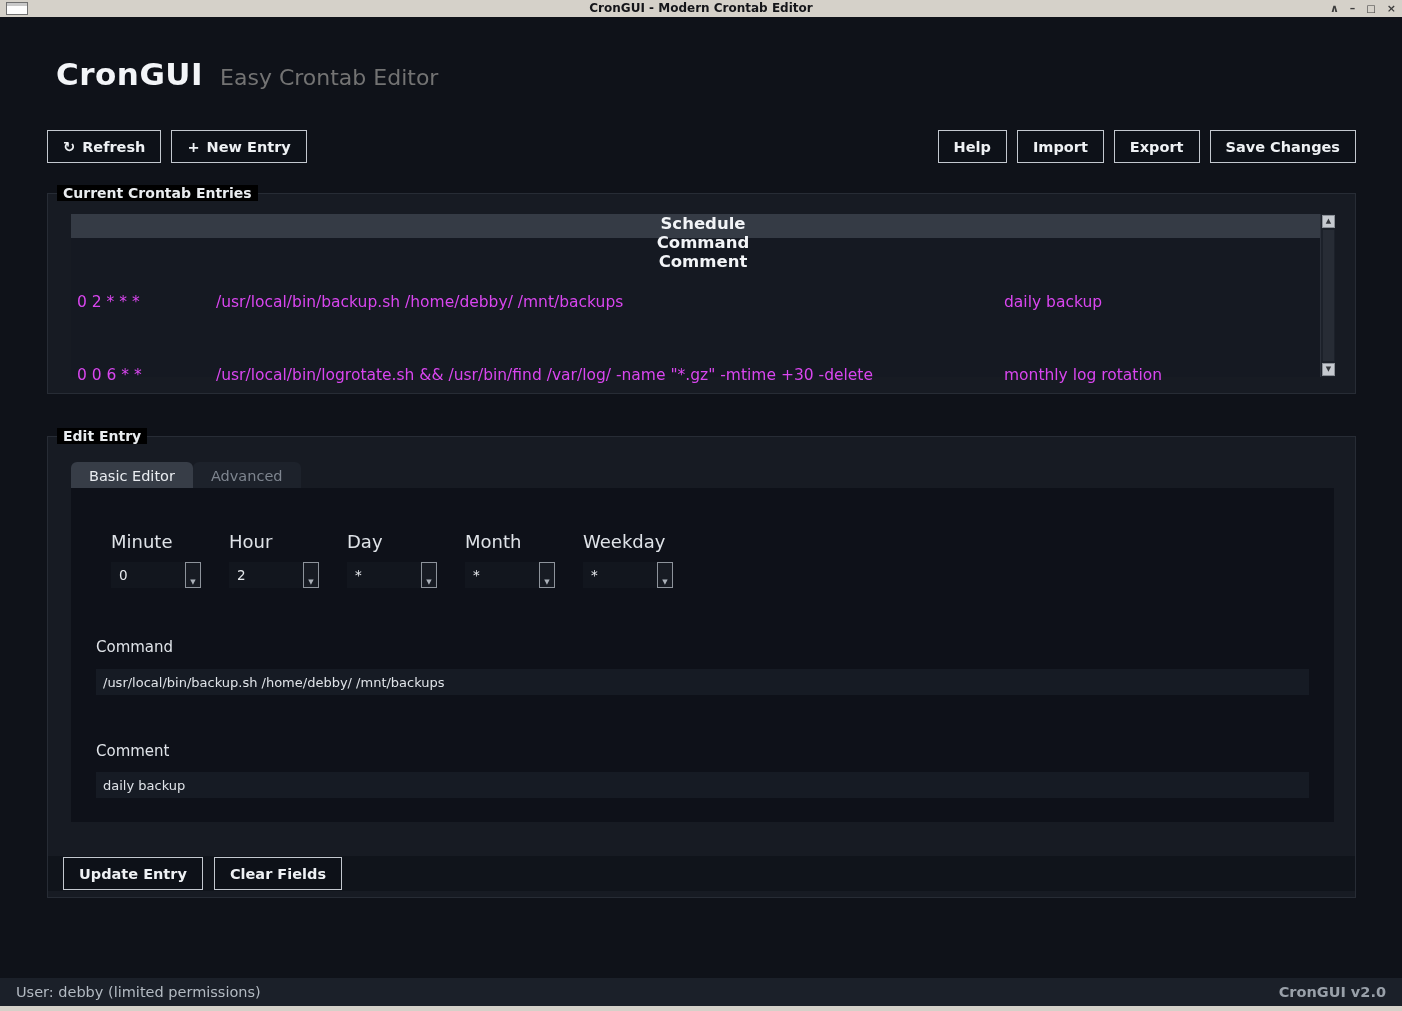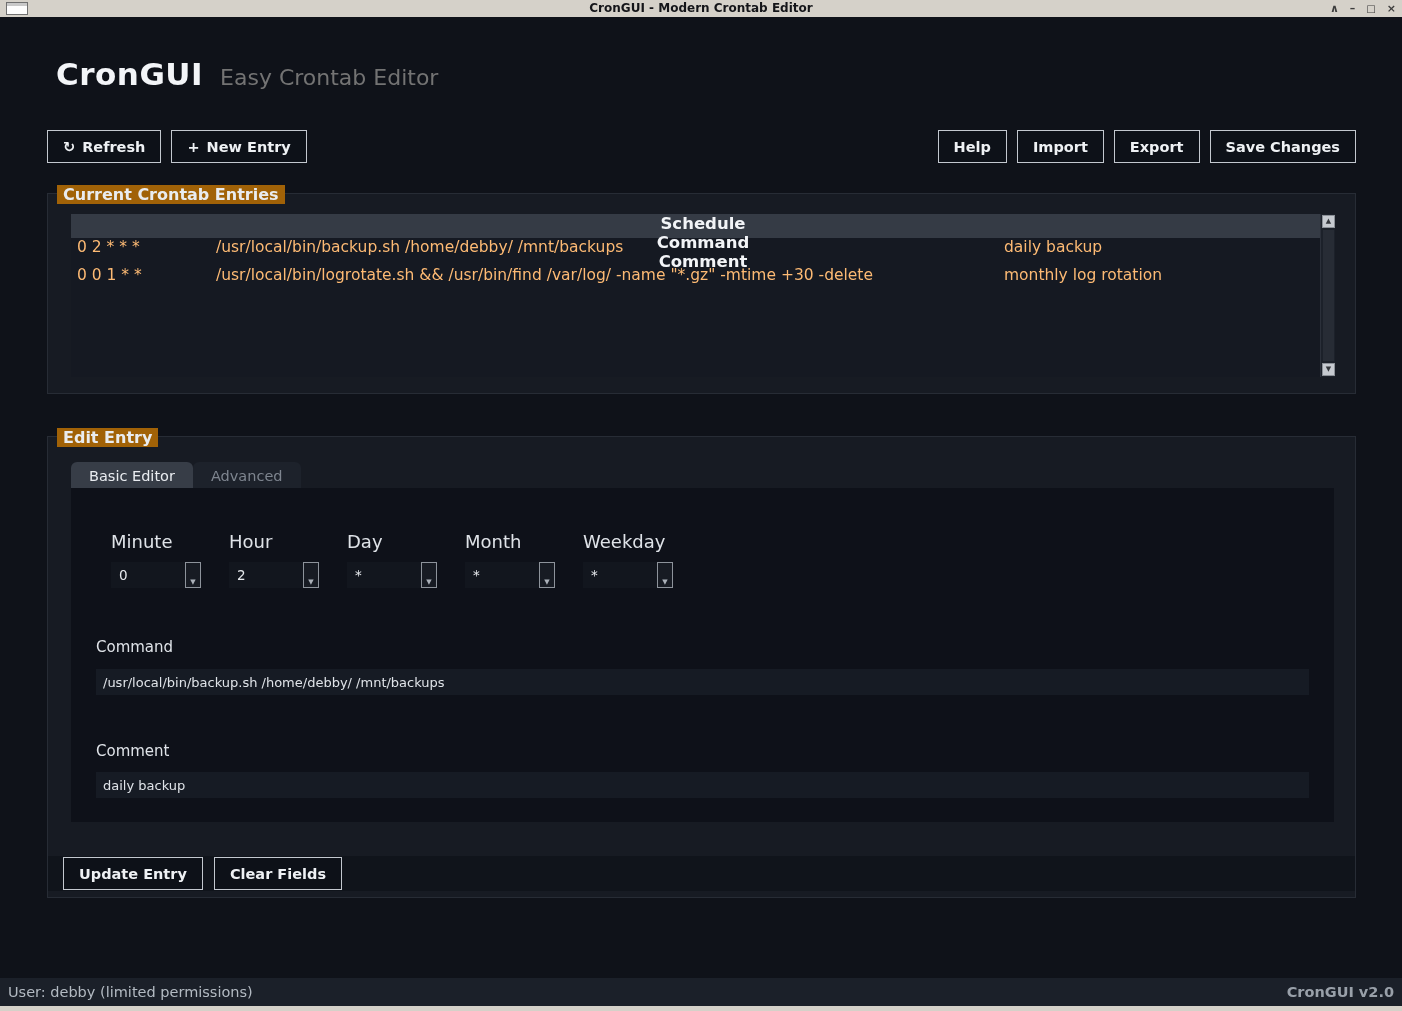--- a/index.html
+++ b/index.html
@@ -22,29 +22,29 @@
   
   .btn{height:33px;padding:0 15px;background:#0d1118;border:1.5px solid #c3c8cf;color:#eef1f4;
        font-size:14.5px;font-weight:bold;display:inline-flex;align-items:center;gap:7px;cursor:default;white-space:nowrap;}
   .btn .bicon{font-weight:bold;}
 
   .toolbar{position:absolute;left:47px;top:130px;width:1309px;display:flex;justify-content:space-between;}
   .tool-left,.tool-right{display:flex;gap:10px;}
 
   
   .group{position:absolute;left:47px;width:1309px;background:#171b23;border:1px solid #272c35;}
-  .legend{position:absolute;top:-9px;left:9px;background:#a16207;padding:0 6px;font-size:16px;font-weight:bold;color:#e9ecef;}
+  .legend{position:absolute;top:-9px;left:9px;background:#000000;padding:0 6px;font-size:14px;font-weight:bold;color:#e9ecef;}
   #group-entries{top:193px;height:201px;}
   #group-edit{top:436px;height:462px;}
 
   
   .table-wrap{position:absolute;left:23px;top:20px;width:1264px;height:163px;background:#151922;}
   .thead{display:flex;height:24px;background:#353b45;align-items:center;font-size:16.5px;font-weight:bold;color:#f2f4f7;flex-direction:column;}
   .th{text-align:center;}
-  .trow{display:flex;height:28px;align-items:flex-start;font-size:15.5px;color:#fdba74;}
+  .trow{display:flex;height:28px;align-items:flex-end;font-size:15.5px;color:#d946ef;margin-top:45px;}
   .col-sched{width:145px;padding-left:6px;}
   .col-cmd{width:788px;}
   .col-comment{width:316px;}
   .th.col-sched{padding-left:0;}
   .vscroll{position:absolute;right:0;top:0;width:15px;height:163px;background:#1c212a;border-left:1px solid #2b303a;}
   .scroll-btn{position:absolute;left:1px;width:13px;height:13px;background:#c6cad0;border:1px solid #8b9097;
               display:flex;align-items:center;justify-content:center;font-size:7px;color:#33363b;line-height:7px;}
   .scroll-up{top:1px;}
   .scroll-down{bottom:1px;}
   .scroll-trough{position:absolute;left:2px;top:16px;bottom:16px;width:11px;background:#272c35;}
@@ -75,21 +75,21 @@
   #cmt-label{top:254px;}
   #cmt-input{top:284px;}
 
   
   .btn-band{position:absolute;left:0;top:419px;width:100%;height:35px;background:#10141b;display:flex;align-items:center;}
   .btn-band .btn{margin-left:15px;}
   .btn-band .btn + .btn{margin-left:11px;}
 
   
   .statusbar{position:absolute;left:0;top:978px;width:100%;height:28px;background:#1b2029;
-             display:flex;align-items:center;justify-content:space-between;padding:0 8px;}
+             display:flex;align-items:center;justify-content:space-between;padding:0 16px;}
   .status-left{font-size:14.5px;color:#b3bac2;}
   .status-right{font-size:14.5px;color:#99a0a9;font-weight:bold;}
   .bottom-strip{position:absolute;left:0;bottom:0;width:100%;height:5px;background:#d5d1c9;}
 </style>
 </head>
 <body>
 
 <div id="window">
 
   <div class="titlebar">
@@ -136,21 +136,21 @@
         <div class="th col-cmd">Command</div>
         <div class="th col-comment">Comment</div>
       </div>
 
       <div class="trow">
         <div class="col-sched">0 2 * * *</div>
         <div class="col-cmd">/usr/local/bin/backup.sh /home/debby/ /mnt/backups</div>
         <div class="col-comment">daily backup</div>
       </div>
       <div class="trow">
-        <div class="col-sched">0 0 1 * *</div>
+        <div class="col-sched">0 0 6 * *</div>
         <div class="col-cmd">/usr/local/bin/logrotate.sh &amp;&amp; /usr/bin/find /var/log/ -name "*.gz" -mtime +30 -delete</div>
         <div class="col-comment">monthly log rotation</div>
       </div>
 
       <div class="vscroll">
         <div class="scroll-btn scroll-up">▲</div>
         <div class="scroll-trough"></div>
         <div class="scroll-btn scroll-down">▼</div>
       </div>
     </div>

